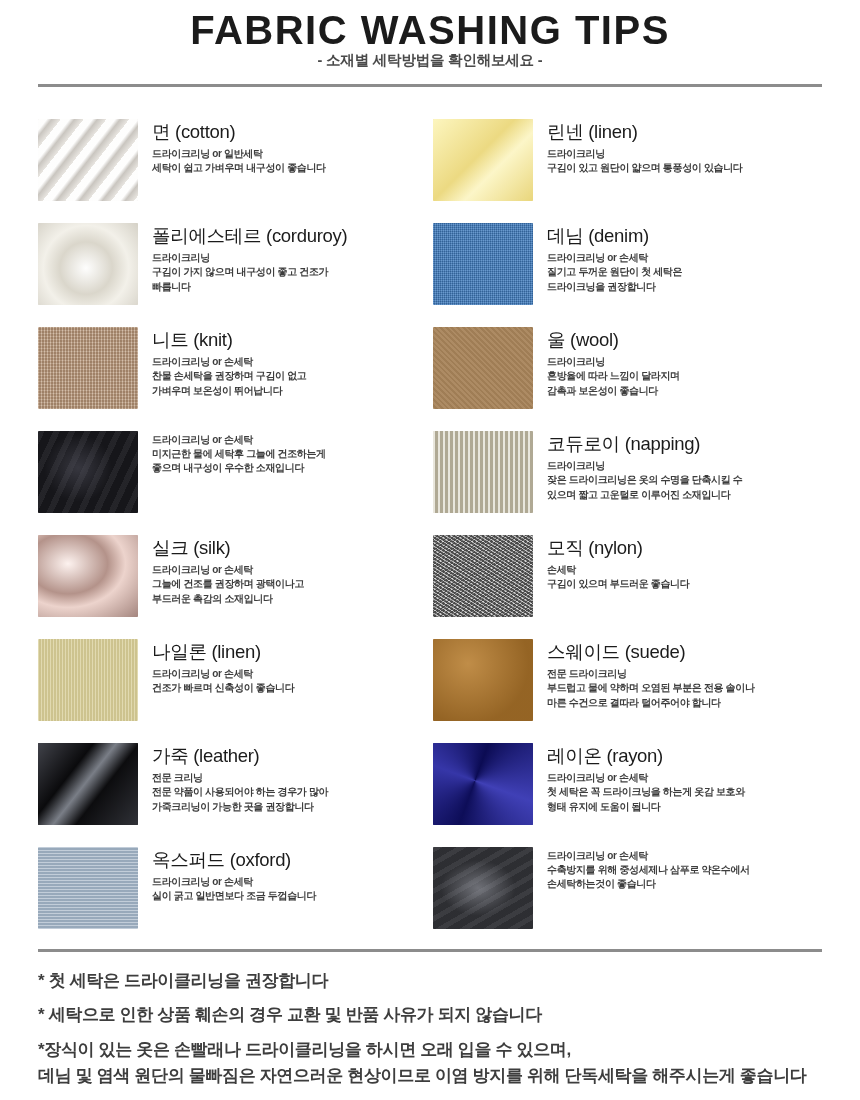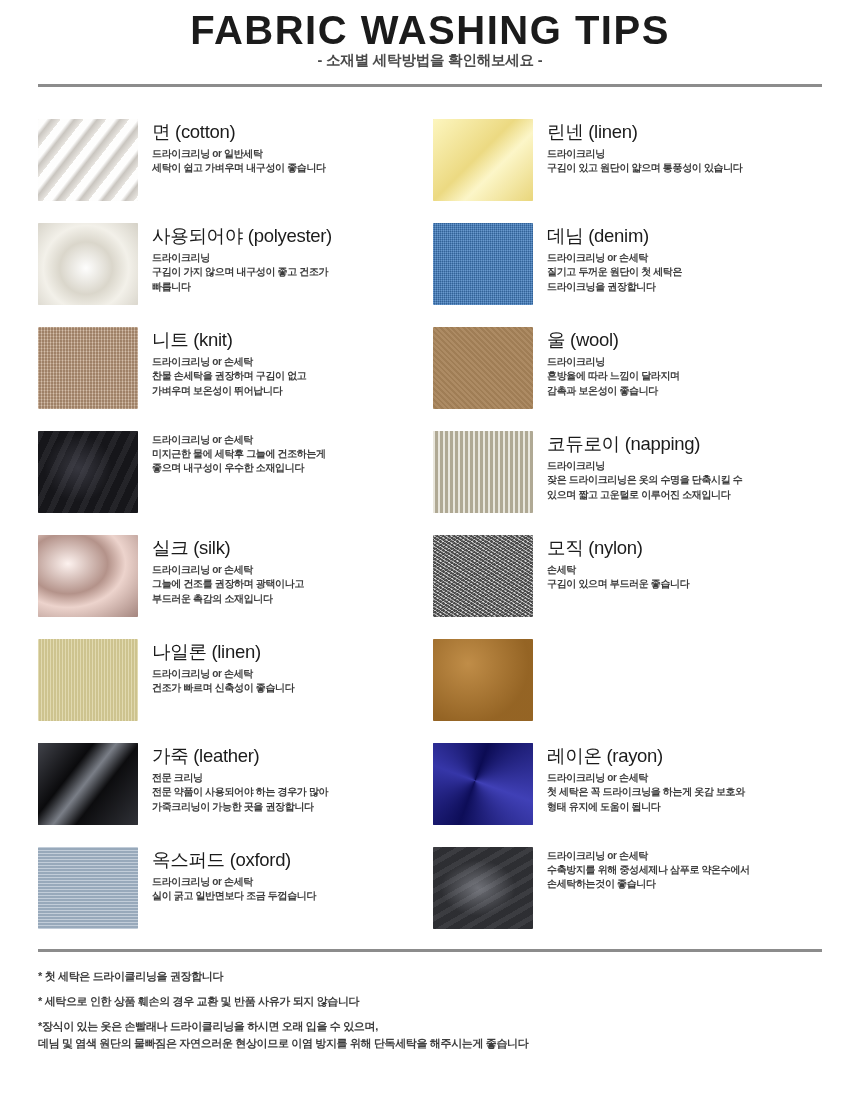--- a/index.html
+++ b/index.html
@@ -112,21 +112,21 @@
     width: 784px;
     border-top: 3px solid #8c8c8c;
     height: 0;
   }
   .notes {
     width: 784px;
     margin: 0 auto;
     padding-top: 16px;
   }
   .note {
-    font-size: 11px;
+    font-size: 17px;
     font-weight: bold;
     color: #3d3d3d;
     letter-spacing: -0.35px;
     line-height: 1.55;
     margin: 0 0 8px 0;
     white-space: pre-line;
   }
   .note:last-child { margin-bottom: 0; }
 </style>
 </head>
@@ -159,21 +159,21 @@
           <div class="fab-name">린넨 (linen)</div>
           <div class="fab-desc">드라이크리닝
 구김이 있고 원단이 얇으며 통풍성이 있습니다</div>
         </div>
       </div>
       <div class="card">
         <div class="swatch" style="background: rgb(230, 227, 218);">
           <div class="tex" style="background-image: radial-gradient(circle at 48% 55%, rgba(255, 255, 255, 0.95) 0%, rgba(214, 210, 198, 0.75) 38%, rgba(244, 242, 235, 0.9) 62%, rgba(205, 201, 190, 0.7) 100%);"></div>
         </div>
         <div class="card-body">
-          <div class="fab-name">사용되어야 (polyester)</div>
+          <div class="fab-name">폴리에스테르 (corduroy)</div>
           <div class="fab-desc">드라이크리닝
 구김이 가지 않으며 내구성이 좋고 건조가
 빠릅니다</div>
         </div>
       </div>
       <div class="card">
         <div class="swatch" style="background: rgb(63, 124, 192);">
           <div class="tex" style="background-image: repeating-linear-gradient(0deg, rgba(255, 255, 255, 0.1) 0px, rgba(255, 255, 255, 0.1) 1px, rgba(0, 0, 0, 0.1) 1px, rgba(0, 0, 0, 0.1) 2px), repeating-linear-gradient(90deg, rgba(255, 255, 255, 0.13) 0px, rgba(255, 255, 255, 0.13) 1px, rgba(0, 0, 0, 0.12) 1px, rgba(0, 0, 0, 0.12) 2px);"></div>
         </div>
         <div class="card-body">
@@ -253,20 +253,26 @@
         </div>
         <div class="card-body">
           <div class="fab-name">나일론 (linen)</div>
           <div class="fab-desc">드라이크리닝 or 손세탁
 건조가 빠르며 신축성이 좋습니다</div>
         </div>
       </div>
       <div class="card">
         <div class="swatch" style="background: rgb(164, 112, 44);">
           <div class="tex" style="background-image: radial-gradient(circle at 35% 30%, rgba(220, 170, 100, 0.5) 0%, rgba(120, 78, 22, 0.35) 70%);"></div>
+        </div>
+        <div class="card-body">
+          <div class="fab-name">스웨이드 (suede)</div>
+          <div class="fab-desc">전문 드라이크리닝
+부드럽고 물에 약하며 오염된 부분은 전용 솔이나
+마른 수건으로 결따라 털어주어야 합니다</div>
         </div>
       </div>
       <div class="card">
         <div class="swatch" style="background: rgb(18, 18, 20);">
           <div class="tex" style="background-image: linear-gradient(128deg, rgba(70, 72, 80, 0.9) 0%, rgba(10, 10, 12, 0.95) 34%, rgba(140, 145, 155, 0.85) 48%, rgba(12, 12, 14, 0.95) 62%, rgba(55, 57, 64, 0.8) 100%);"></div>
         </div>
         <div class="card-body">
           <div class="fab-name">가죽 (leather)</div>
           <div class="fab-desc">전문 크리닝
 전문 약품이 사용되어야 하는 경우가 많아

